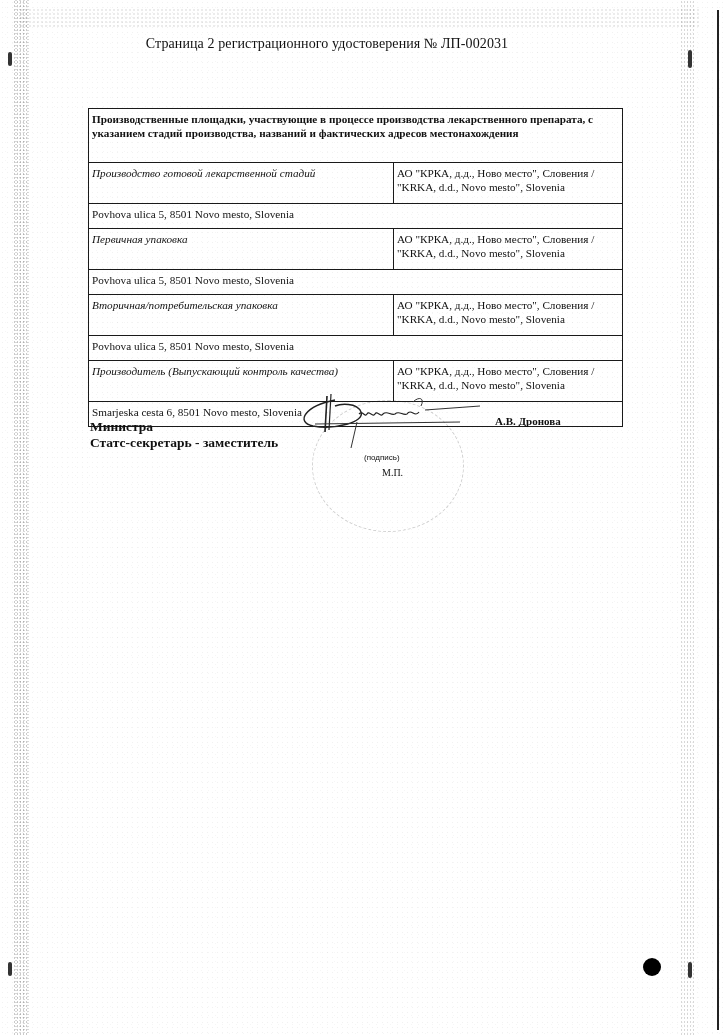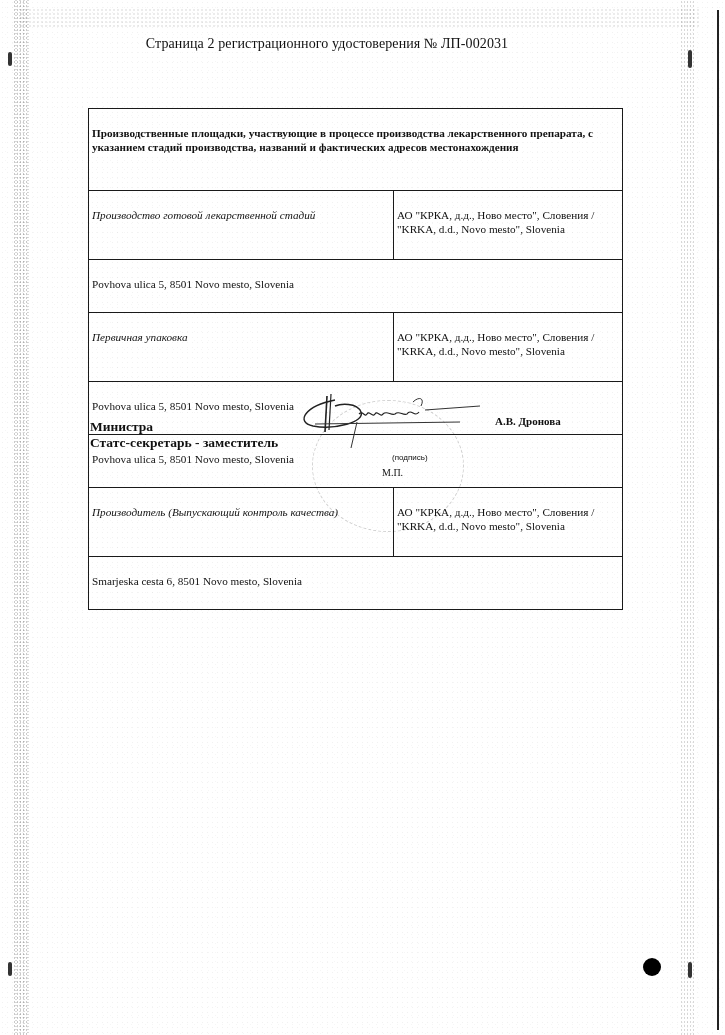--- a/index.html
+++ b/index.html
@@ -51,35 +51,35 @@
   .page-header {
     position: absolute; left: 0; width: 654px; top: 36px;
     text-align: center; font-size: 14px; letter-spacing: 0.1px;
   }
 
   table.sites {
     position: absolute; left: 88px; top: 108px; width: 535px;
     border-collapse: collapse; font-size: 11.2px; line-height: 13.5px;
   }
   table.sites td {
-    border: 1.3px solid #1a1a1a; padding: 18px 3px; vertical-align: top;
+    border: 1.3px solid #1a1a1a; padding: 4px 3px; vertical-align: top;
   }
   .hdr { font-weight: bold; height: 45px; font-size: 11.2px; }
   .stage { font-style: italic; width: 298px; height: 32px; }
   .company { height: 32px; }
   .addr { height: 16px; }
 
   .signer-title {
     position: absolute; left: 90px; top: 419px; font-weight: bold; font-size: 13.5px; line-height: 16px;
   }
   .signer-name {
     position: absolute; left: 495px; top: 415px; font-weight: bold; font-size: 11px; text-align: right;
   }
   .sig-caption {
-    position: absolute; left: 364px; top: 453px; font-size: 8px; font-family: "Liberation Sans", sans-serif; margin-left: 28px;
+    position: absolute; left: 364px; top: 453px; font-size: 8px; font-family: "Liberation Sans", sans-serif;
   }
   .stamp-mark {
     position: absolute; left: 371px; top: 467px; font-size: 10px; font-family: Liberation Serif, serif; padding-left: 11px;
   }
   .signature { position: absolute; left: 295px; top: 392px; }
   .stamp {
     position: absolute; left: 312px; top: 400px; width: 150px; height: 130px;
     border-radius: 50%; border: 1px dashed rgba(0,0,0,0.18);
   }
   .punch-hole {
@@ -118,20 +118,24 @@
 
   <tr>
     <td class="stage">Первичная упаковка</td>
     <td class="company">АО "КРКА, д.д., Ново место", Словения / "KRKA, d.d., Novo mesto", Slovenia</td>
   </tr>
   <tr>
     <td class="addr" colspan="2">Povhova ulica 5, 8501 Novo mesto, Slovenia</td>
   </tr>
 
   <tr>
+    <td class="stage">Вторичная/потребительская упаковка</td>
+    <td class="company">АО "КРКА, д.д., Ново место", Словения / "KRKA, d.d., Novo mesto", Slovenia</td>
+  </tr>
+  <tr>
     <td class="addr" colspan="2">Povhova ulica 5, 8501 Novo mesto, Slovenia</td>
   </tr>
 
   <tr>
     <td class="stage">Производитель (Выпускающий контроль качества)</td>
     <td class="company">АО "КРКА, д.д., Ново место", Словения / "KRKA, d.d., Novo mesto", Slovenia</td>
   </tr>
   <tr>
     <td class="addr" colspan="2">Smarjeska cesta 6, 8501 Novo mesto, Slovenia</td>
   </tr>

